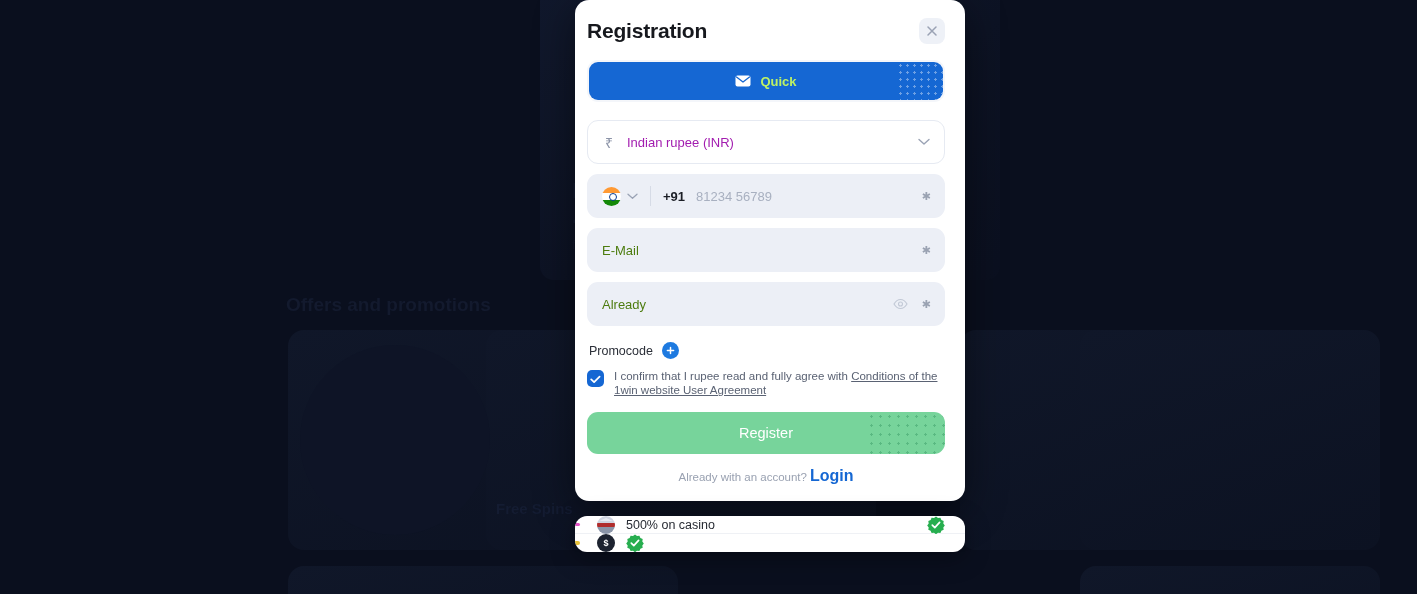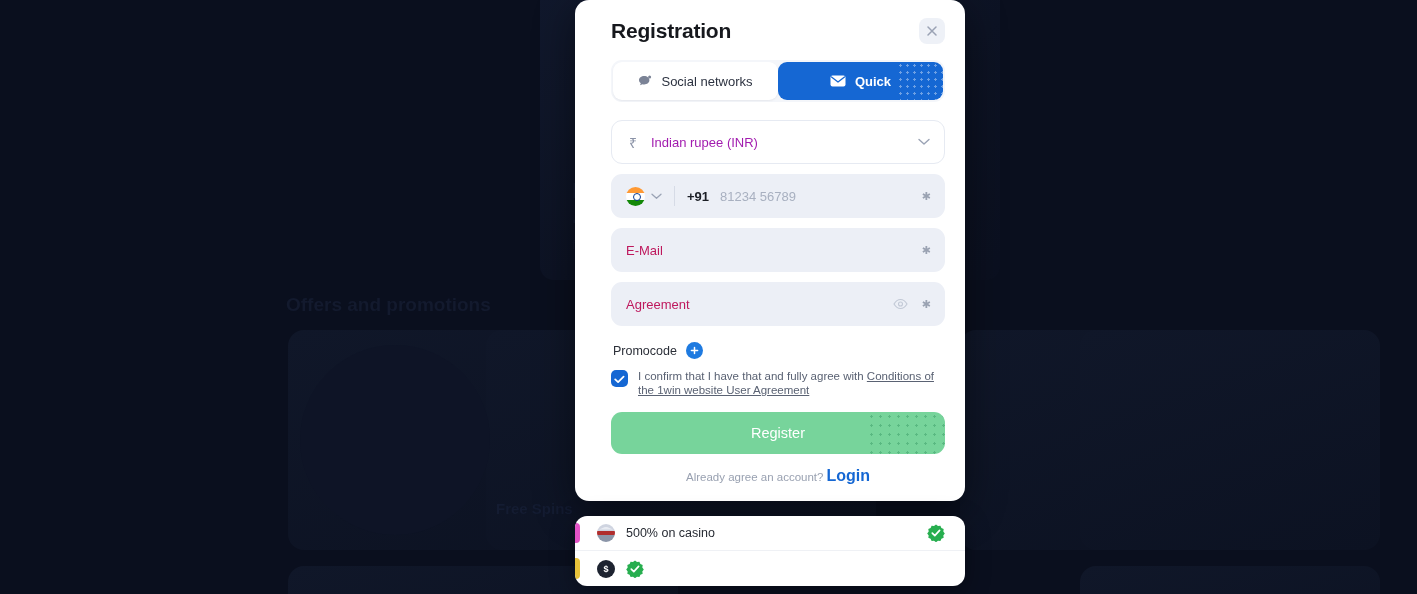--- a/index.html
+++ b/index.html
@@ -75,21 +75,21 @@
   }
 
   
   #modal {
     position: absolute;
     left: 575px; top: 0px;
     width: 390px;
     background: #ffffff;
     border-radius: 14px;
     box-shadow: 0 10px 40px rgba(0,0,0,.45);
-    padding: 18px 20px 16px 36px;
+    padding: 18px 20px 16px 12px;
   }
 
   .modal-head {
     display: flex;
     align-items: center;
     justify-content: space-between;
     margin-bottom: 16px;
   }
   .modal-title {
     font-size: 21px;
@@ -130,21 +130,21 @@
     background: transparent;
     font-family: inherit;
   }
   .tab.inactive {
     background: #ffffff;
     box-shadow: 0 1px 2px rgba(16,24,40,.06);
     color: #2c3240;
   }
   .tab.active {
     background: #1567d3;
-    color: #ffffff;
+    color: #bef264;
     font-weight: bold;
     position: relative;
     overflow: hidden;
   }
   .tab.active::after {
     content: "";
     position: absolute;
     right: 0; top: 0; bottom: 0; width: 46px;
     background-image: radial-gradient(rgba(255,255,255,.55) 1px, transparent 1.2px);
     background-size: 7px 7px;
@@ -205,21 +205,21 @@
   }
   .flag-chev { margin-left: 6px; color: #9aa3b5; display:flex; }
   .phone-div {
     width: 1px; height: 20px;
     background: #d6dbe6;
     margin: 0 12px;
   }
   .phone-code { color: #1b1e25; font-weight: bold; }
   .phone-ph { color: #a8b0c0; margin-left: 11px; }
 
-  .placeholder { color: #be185d; }
+  .placeholder { color: #4d7c0f; }
 
   .req-dot {
     position: absolute;
     right: 13px; top: 50%;
     transform: translateY(-50%);
     color: #9aa2b2;
     font-size: 11px;
     line-height: 1;
   }
   .eye {
@@ -319,21 +319,21 @@
   #bonus-list {
     position: absolute;
     left: 575px; top: 516px;
     width: 390px;
     background: #ffffff;
     border-radius: 12px;
     overflow: hidden;
     box-shadow: 0 6px 24px rgba(0,0,0,.35);
   }
   .bonus-row {
-    height: 35px;
+    height: 18px;
     display: flex;
     align-items: center;
     padding: 0 20px 0 22px;
     position: relative;
     border-bottom: 1px solid #eff1f5;
   }
   .bonus-row:last-child { border-bottom: none; }
   .bonus-accent {
     position: absolute;
     left: 0; top: 7px; bottom: 7px;
@@ -402,29 +402,20 @@
     <button class="close-btn">
       <span>
         <svg width="12" height="12" viewBox="0 0 12 12">
           <path d="M2 2 L10 10 M10 2 L2 10" stroke="#9aa2b4" stroke-width="1.5" stroke-linecap="round" fill="none"></path>
         </svg>
       </span>
     </button>
   </div>
 
   <div class="tabs">
-    <button class="tab inactive">
-      <span class="tab-ico">
-        <svg width="14" height="13" viewBox="0 0 14 13">
-          <path d="M1 5.2c0-2.3 2.3-4.2 5.2-4.2S11.4 2.9 11.4 5.2 9.1 9.4 6.2 9.4c-.6 0-1.2-.1-1.7-.2L2 10.3l.8-2.1C1.7 7.4 1 6.4 1 5.2z" fill="#7b8396"></path>
-          <circle cx="11.6" cy="2.1" r="1.5" fill="#7b8396"></circle>
-        </svg>
-      </span>
-      <span>Social networks</span>
-    </button>
     <button class="tab active">
       <span class="tab-ico">
         <svg width="16" height="12" viewBox="0 0 16 12">
           <rect x="0.5" y="0.5" width="15" height="11" rx="2" fill="#ffffff"></rect>
           <path d="M1.5 2 L8 7 L14.5 2" stroke="#1567d3" stroke-width="1.3" fill="none" stroke-linecap="round" stroke-linejoin="round"></path>
         </svg>
       </span>
       <span>Quick</span>
     </button>
   </div>
@@ -451,21 +442,21 @@
     <span class="phone-ph">81234 56789</span>
     <span class="req-dot">✱</span>
   </div>
 
   <div class="field filled">
     <span class="placeholder">E-Mail</span>
     <span class="req-dot">✱</span>
   </div>
 
   <div class="field filled">
-    <span class="placeholder">Agreement</span>
+    <span class="placeholder">Already</span>
     <span class="eye">
       <svg width="15" height="11" viewBox="0 0 15 11">
         <path d="M1 5.5 C3 2 6 1 7.5 1 S12 2 14 5.5 C12 9 9 10 7.5 10 S3 9 1 5.5Z" fill="none" stroke="#c2c9d6" stroke-width="1.1"></path>
         <circle cx="7.5" cy="5.5" r="2" fill="none" stroke="#c2c9d6" stroke-width="1.1"></circle>
       </svg>
     </span>
     <span class="req-dot">✱</span>
   </div>
 
   <div class="promo-row">
@@ -481,30 +472,30 @@
 
   <div class="agree-row">
     <span class="checkbox">
       <span>
         <svg width="11" height="9" viewBox="0 0 11 9">
           <path d="M1.2 4.4 L4.1 7.2 L9.6 1.6" stroke="#ffffff" stroke-width="1.7" fill="none" stroke-linecap="round" stroke-linejoin="round"></path>
         </svg>
       </span>
     </span>
     <div class="agree-text">
-      <span>I confirm that I have that and fully agree with </span><span class="lnk">Conditions of the 1win website User Agreement</span>
+      <span>I confirm that I rupee read and fully agree with </span><span class="lnk">Conditions of the 1win website User Agreement</span>
     </div>
   </div>
 
   <button class="register-btn">
     <span class="register-label">Register</span>
   </button>
 
   <div class="login-row">
-    <span>Already agree an account?</span><span class="login-link">Login</span>
+    <span>Already with an account?</span><span class="login-link">Login</span>
   </div>
 </div>
 
 <div id="bonus-list">
 
   <div class="bonus-row">
     <span class="bonus-accent" style="background:#e352c6;"></span>
     <span class="bonus-ico casino"></span>
     <span class="bonus-text">500% on casino</span>
     <span class="bonus-check">

